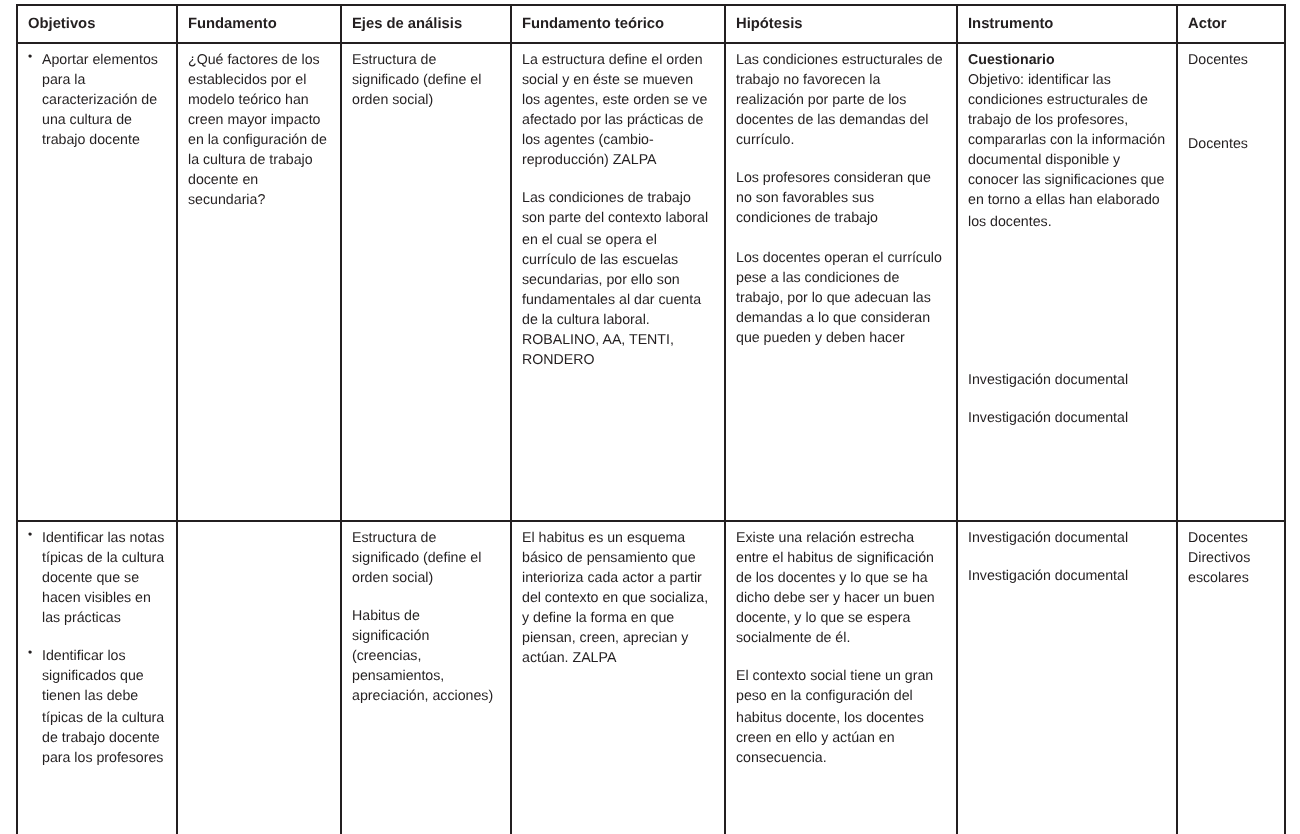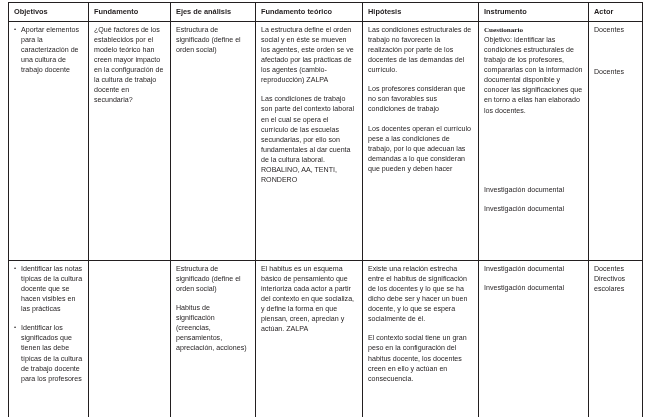--- a/index.html
+++ b/index.html
@@ -76,21 +76,20 @@
     top: -0.5px;
     font-size: 6px;
   }
   p.para {
     margin: 0 0 9px 0;
   }
   p.para:last-child { margin-bottom: 0; }
   .bold-lead {
     font-weight: bold;
     display: block;
-    font-family: Liberation Serif, serif;
   }
   .bold-block {
     font-weight: normal;
     margin: 0 0 9px 0;
   }
   .bold-block:last-child { margin-bottom: 0; }
   .spacer-lg { height: 60px; }
   .actor-line { display: block; }
 </style>
 </head>

